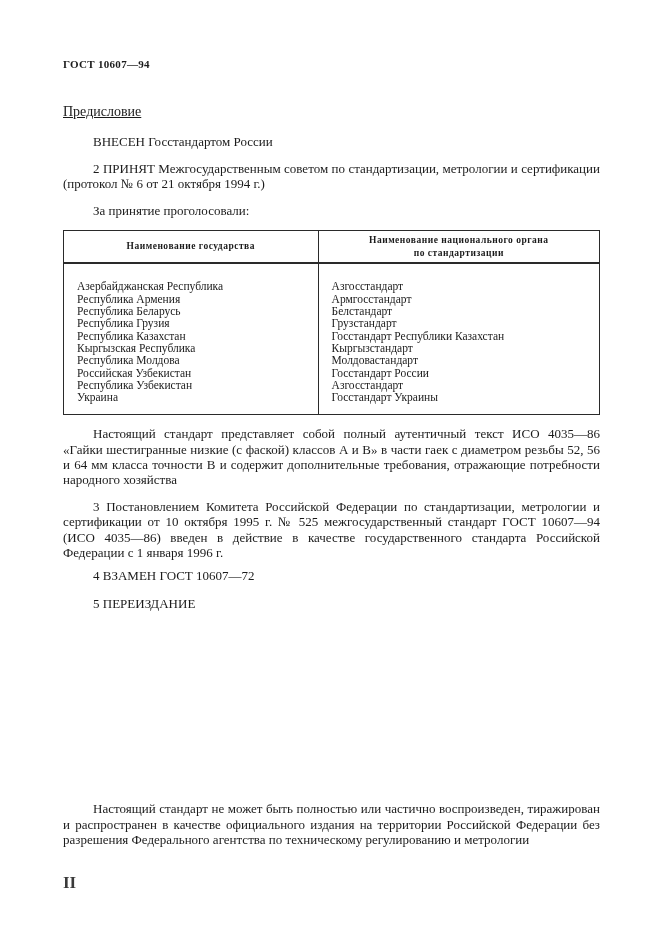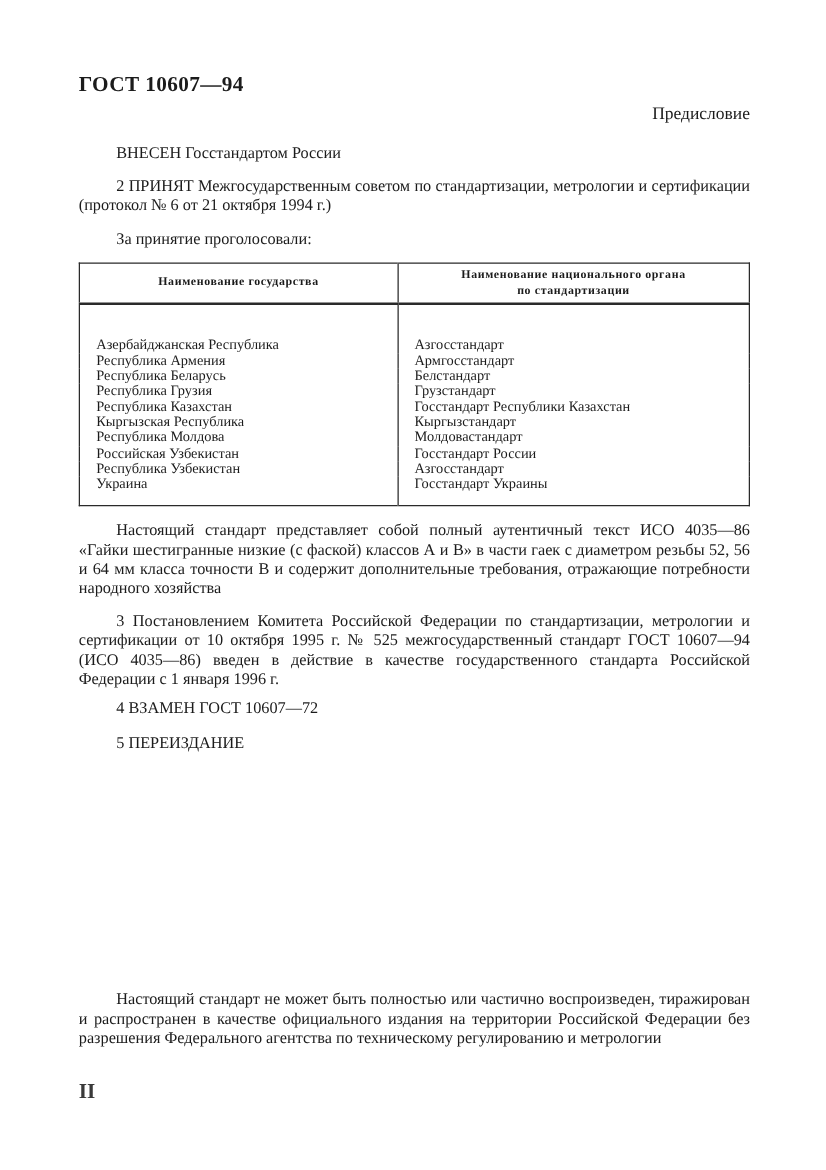--- a/index.html
+++ b/index.html
@@ -10,27 +10,28 @@
     font-family: "Liberation Serif", "DejaVu Serif", serif;
     color: #1b1b1b;
   }
   .page {
     position: relative;
     width: 661px; height: 936px;
     padding: 58px 61px 0 63px;
   }
   .doc-code {
     font-weight: bold;
-    font-size: 17px;
+    font-size: 11px;
     letter-spacing: 0.3px;
   }
   .doc-title {
-    text-align: right;
+    text-align: left;
     font-size: 14px;
-    margin-top: 6px;
+    margin-top: 34px;
+    text-decoration: underline;
   }
   .para {
     font-size: 13px;
     line-height: 15.2px;
     text-align: justify;
     text-indent: 30px;
   }
   .p-developed  { margin-top: 16px; }
   .p-submitted  { margin-top: 14px; }
   .p-accepted   { margin-top: 12px; }
@@ -68,21 +69,21 @@
     border-right: 1.2px solid #2a2a2a;
     width: 47.5%;
   }
   table.vote-table td {
     font-size: 11.5px;
     line-height: 12.3px;
     padding: 0 6px 0 13px;
     vertical-align: top;
     white-space: nowrap;
   }
-  table.vote-table tbody tr:first-child td { padding-top: 26px; }
+  table.vote-table tbody tr:first-child td { padding-top: 16px; }
   table.vote-table tbody tr:last-child td  { padding-bottom: 11px; }
 </style>
 </head>
 <body>
 
 <div class="page">
 
   <div class="doc-code">ГОСТ 10607—94</div>
 
   <div class="doc-title">Предисловие</div>

